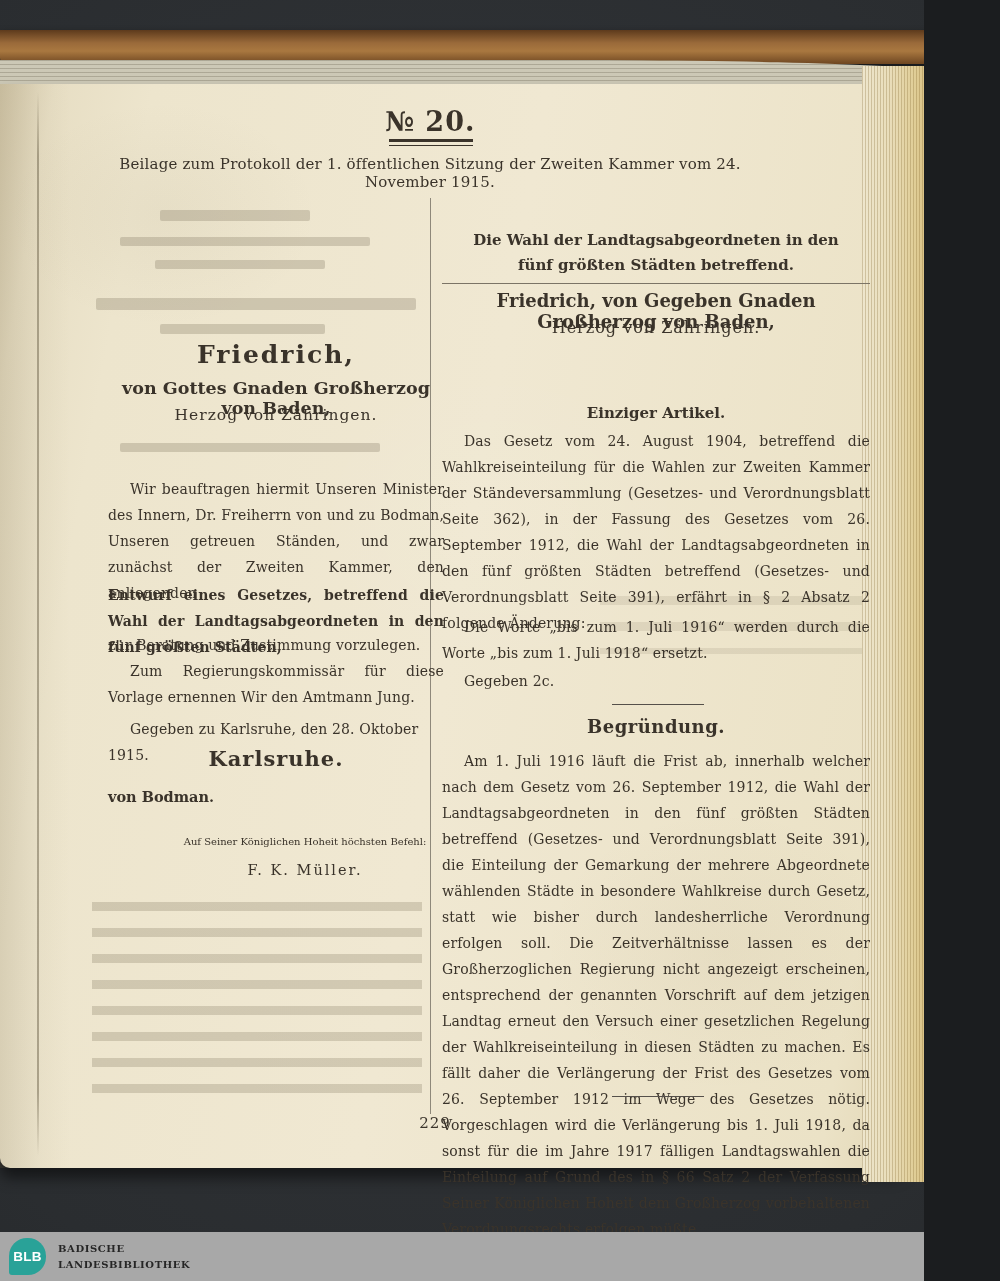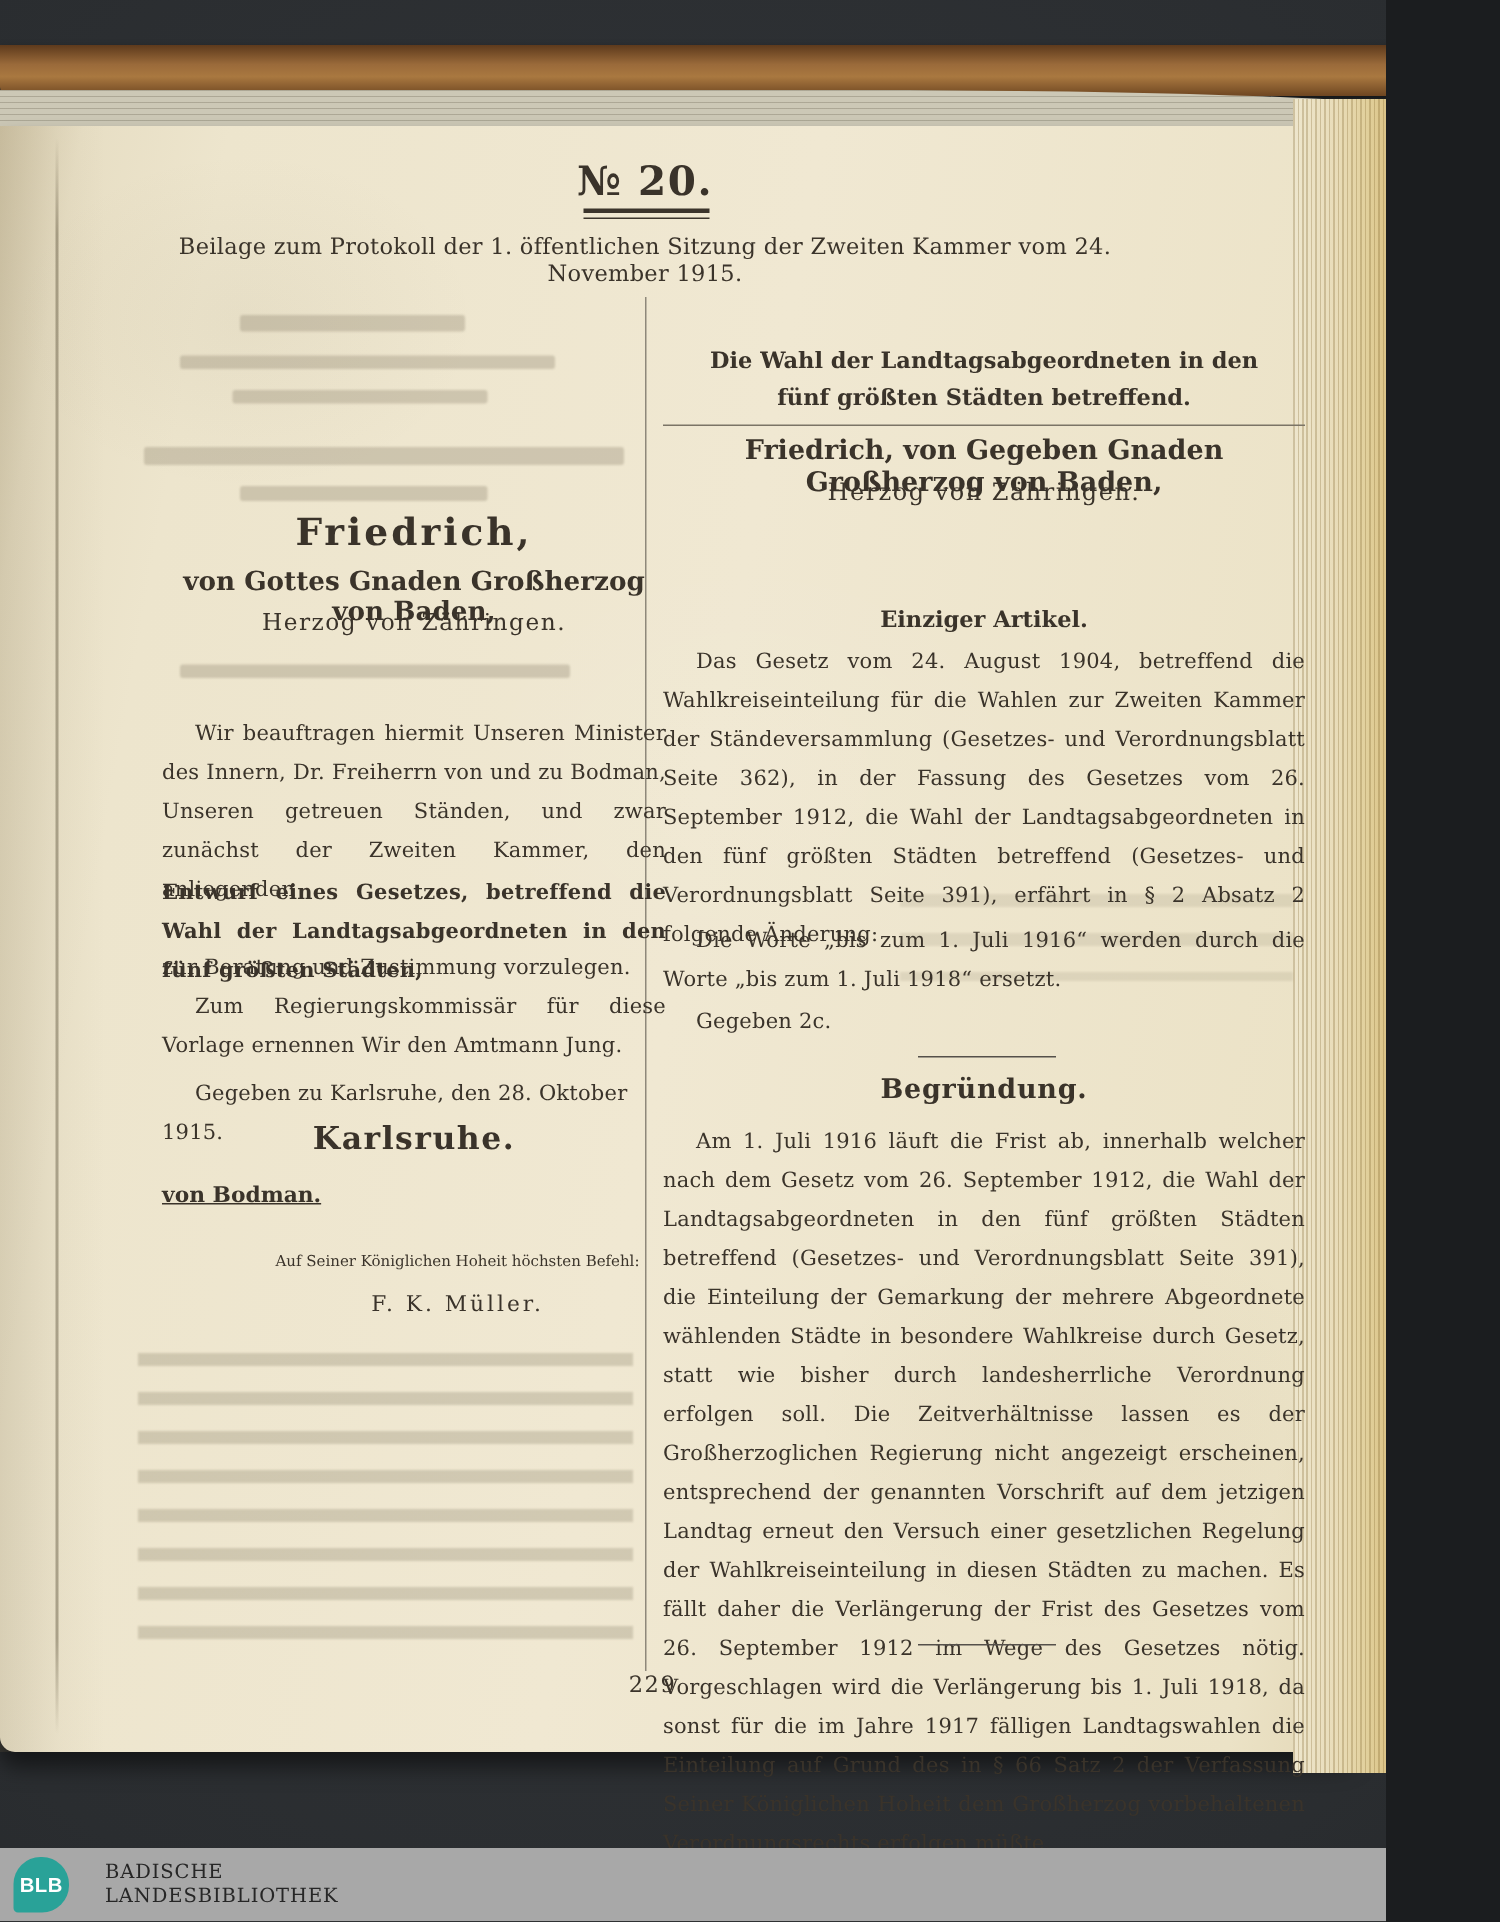--- a/index.html
+++ b/index.html
@@ -64,21 +64,21 @@
   .lc{left:88px;width:336px;margin-left:20px;}
   .l-royal-name{top:340px;font-size:25px;letter-spacing:2px;font-weight:bold;}
   .l-royal-title{top:378px;font-size:17.5px;font-weight:bold;}
   .l-royal-sub{top:406px;font-size:15.5px;letter-spacing:1px;}
   .l-commission{top:476px;}
   .l-bill{top:582px;font-weight:bold;}
   .l-submit{top:632px;}
   .l-commissar{top:658px;}
   .l-given{top:716px;}
   .l-sig{top:746px;font-size:21px;font-weight:bold;letter-spacing:1px;}
-  .l-counter{top:788px;font-size:14.5px;font-weight:bold;text-decoration:underline;}
+  .l-counter{top:788px;font-size:14.5px;font-weight:bold;}
   .l-order{top:836px;font-size:10px;text-align:center;}
   .l-order-sig{top:862px;font-size:14.5px;text-align:center;letter-spacing:2px;}
 
   
   .rc{left:442px;width:428px;}
   .r-heading{top:201px;font-size:19px;font-weight:bold;letter-spacing:.5px;}
   .r-subject{top:228px;font-size:15px;font-weight:bold;line-height:25px;padding:0 28px;box-sizing:border-box;}
   .r-rule{left:442px;top:283px;width:428px;height:1px;background:#7b7466;}
   .r-royal{top:290px;font-size:18px;font-weight:bold;}
   .r-royal2{top:318px;font-size:16px;letter-spacing:1px;}
@@ -99,21 +99,21 @@
   .ghost-lines{filter:blur(.7px);
     background:repeating-linear-gradient(180deg,rgba(122,112,88,.26) 0 9px,rgba(0,0,0,0) 9px 26px);}
 
   
   .footer{left:0;top:1232px;width:1000px;height:49px;background:#a8a8a8;
     font-family:"Liberation Sans","DejaVu Sans",sans-serif;}
   .blb-logo{left:9px;top:1238px;width:37px;height:37px;background:#29a298;
     border-radius:18px 18px 18px 3px;color:#fff;font-family:"Liberation Sans",sans-serif;
     font-weight:bold;font-size:13.5px;display:flex;align-items:center;justify-content:center;
     letter-spacing:.3px;}
-  .blb-name{left:70px;top:1241px;color:#262626;font-weight:normal;font-size:13px;
+  .blb-name{left:58px;top:1241px;color:#262626;font-weight:bold;font-size:10px;
     line-height:15.5px;letter-spacing:.6px;}
   .bw-group{left:790px;top:1236px;height:42px;display:flex;align-items:center;gap:9px;}
   .bw-name{color:#1d1d1d;font-size:15.5px;letter-spacing:.2px;font-weight:bold;}
 </style>
 </head>
 <body>
 
 <div class="stage">
 
   <div class="abs leather-top"></div>

